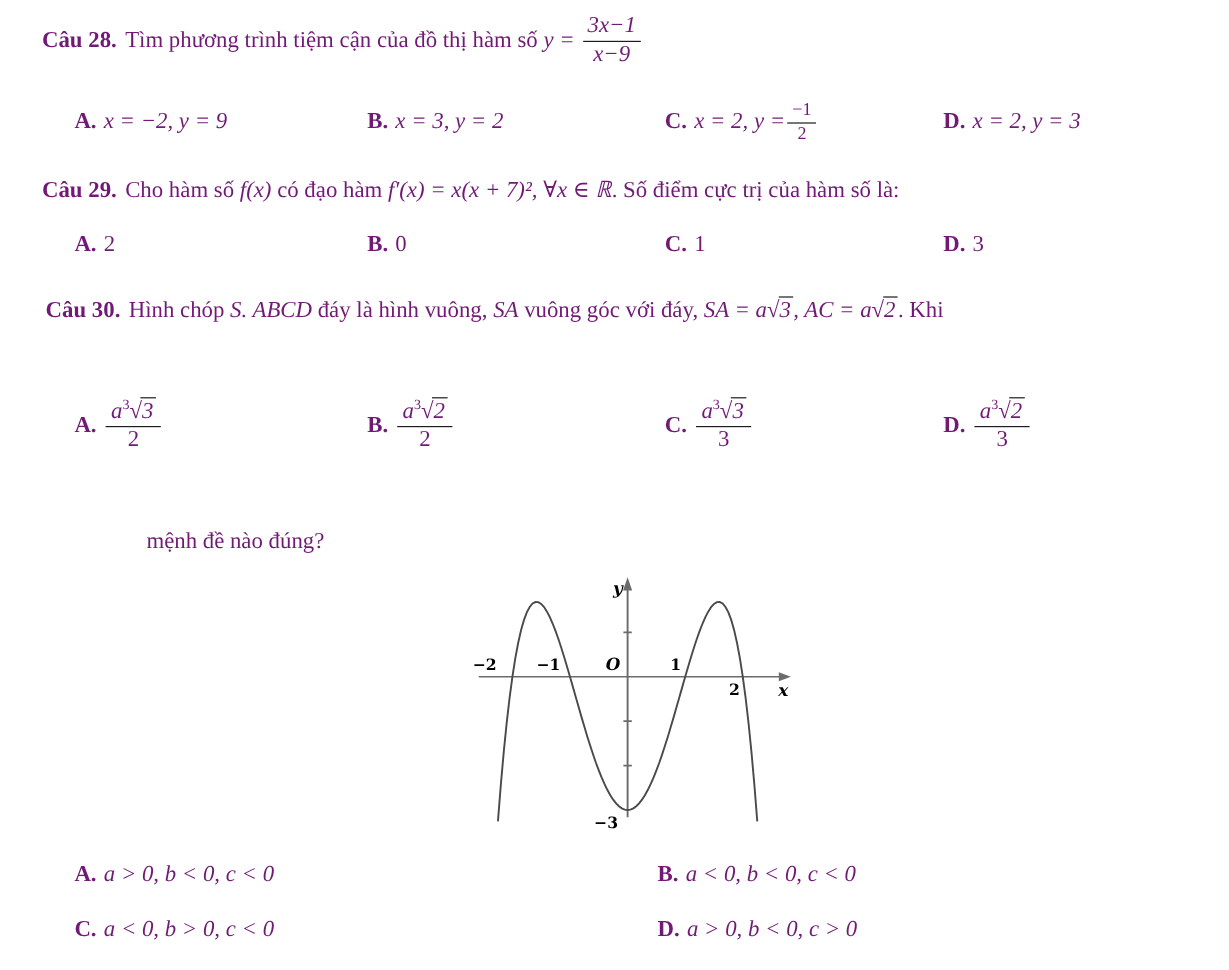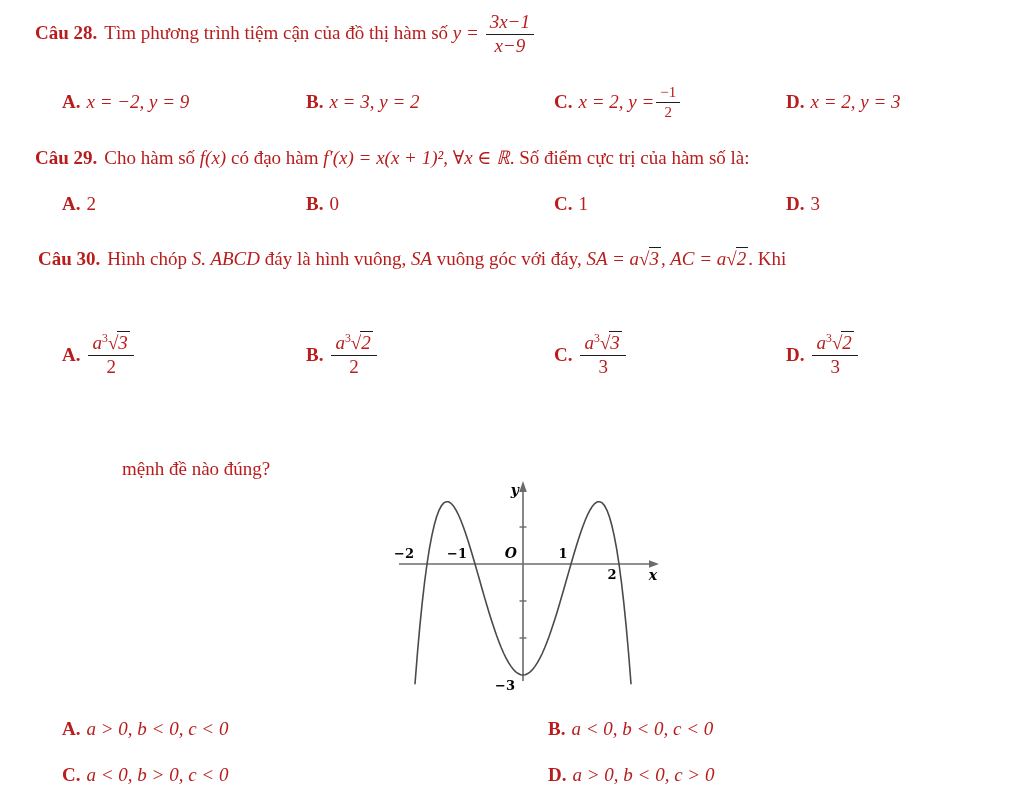--- a/index.html
+++ b/index.html
@@ -27,21 +27,21 @@
   .optrow{position:absolute;left:0;width:1024px;}
   .opt{position:absolute;display:flex;align-items:center;white-space:nowrap;}
   .olabel{font-weight:bold;margin-right:6px;}
   
   .figure{position:absolute;}
   svg text{font-family:"DejaVu Serif","Liberation Serif",serif;}
 </style>
 </head>
 <body>
 
-<div class="page" style="background: rgb(255, 255, 255); color: #b91c1c;">
+<div class="page" style="background: rgb(255, 255, 255); color: #701a75;">
 
   <div class="abs" style="left:35px;top:12px;">
     <span class="qlabel">Câu 28.</span><span class="seg">Tìm phương trình tiệm cận của đồ thị hàm số </span><span class="m">y =</span>
     <span class="frac"><span class="num m">3x−1</span><span class="den m">x−9</span></span>
   </div>
 
   <div class="optrow" style="top:78px;height:48px;">
     <div class="opt" style="left:62px;top:0;height:48px;">
       <span class="olabel">A.</span>
         <span class="m">x = −2, y = 9</span>
@@ -58,21 +58,21 @@
           <span class="den">2</span>
         </span>
     </div>
     <div class="opt" style="left:786px;top:0;height:48px;">
       <span class="olabel">D.</span>
         <span class="m">x = 2, y = 3</span>
     </div>
   </div>
 
   <div class="abs" style="left:35px;top:144px;">
-    <span class="qlabel">Câu 29.</span><span class="seg">Cho hàm số </span><span class="m">f(x)</span><span class="seg"> có đạo hàm </span><span class="m">f′(x) = x(x + 1)², ∀x ∈ ℝ</span><span class="seg">. Số điểm cực trị của hàm số là:</span>
+    <span class="qlabel">Câu 29.</span><span class="seg">Cho hàm số </span><span class="m">f(x)</span><span class="seg"> có đạo hàm </span><span class="m">f′(x) = x(x + 7)², ∀x ∈ ℝ</span><span class="seg">. Số điểm cực trị của hàm số là:</span>
   </div>
 
   <div class="optrow" style="top:190px;height:28px;">
     <div class="opt" style="left:62px;top:0;height:28px;">
       <span class="olabel">A.</span>
         <span>2</span>
     </div>
     <div class="opt" style="left:306px;top:0;height:28px;">
       <span class="olabel">B.</span>
         <span>0</span>
@@ -115,21 +115,21 @@
     </div>
     <div class="opt" style="left:786px;top:0;height:58px;">
       <span class="olabel">D.</span>
       <span class="frac">
           <span class="num"><span class="m">a</span><sup>3</sup><span class="sq"><span class="rsign">√</span><span class="rad">2</span></span></span>
           <span class="den">3</span>
         </span>
     </div>
   </div>
 
-  <div class="abs" style="left:122px;top:458px;">
+  <div class="abs" style="left:122px;top:441px;">
     <span class="seg">mệnh đề nào đúng?</span>
   </div>
 
   <div class="figure" style="left:393px;top:476px;">
     <svg width="272" height="232" viewBox="0 0 272 232">
 
       <line class="axis-stroke" x1="6" y1="88" x2="258" y2="88" stroke="#6b6b6b" stroke-width="1.3"></line>
       <polygon class="axis-fill" points="266,88 256,84.2 256,91.8" fill="#6b6b6b"></polygon>
       <line class="axis-stroke" x1="130" y1="14" x2="130" y2="205" stroke="#6b6b6b" stroke-width="1.6"></line>
       <polygon class="axis-fill" points="130,5 126.2,16 133.8,16" fill="#6b6b6b"></polygon>

